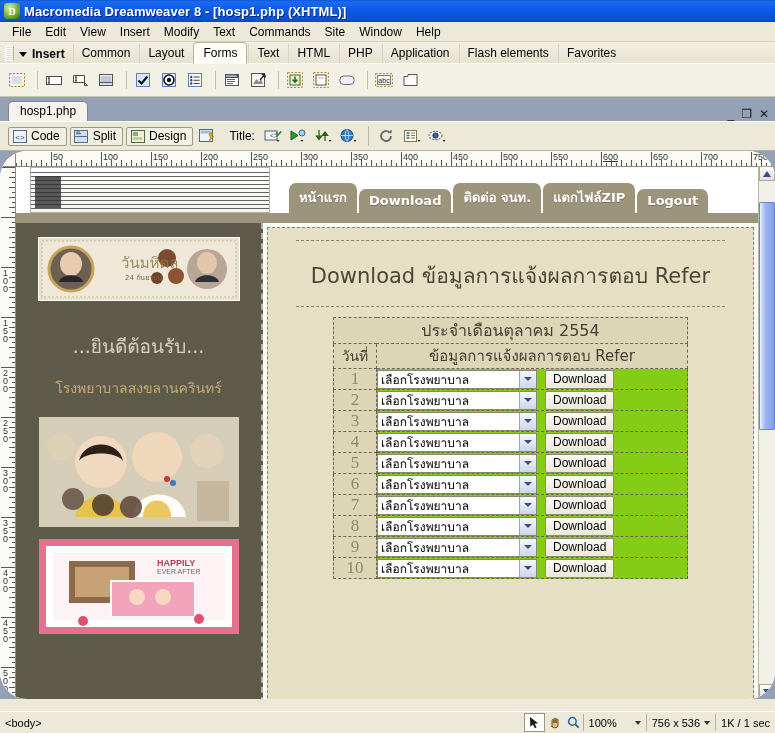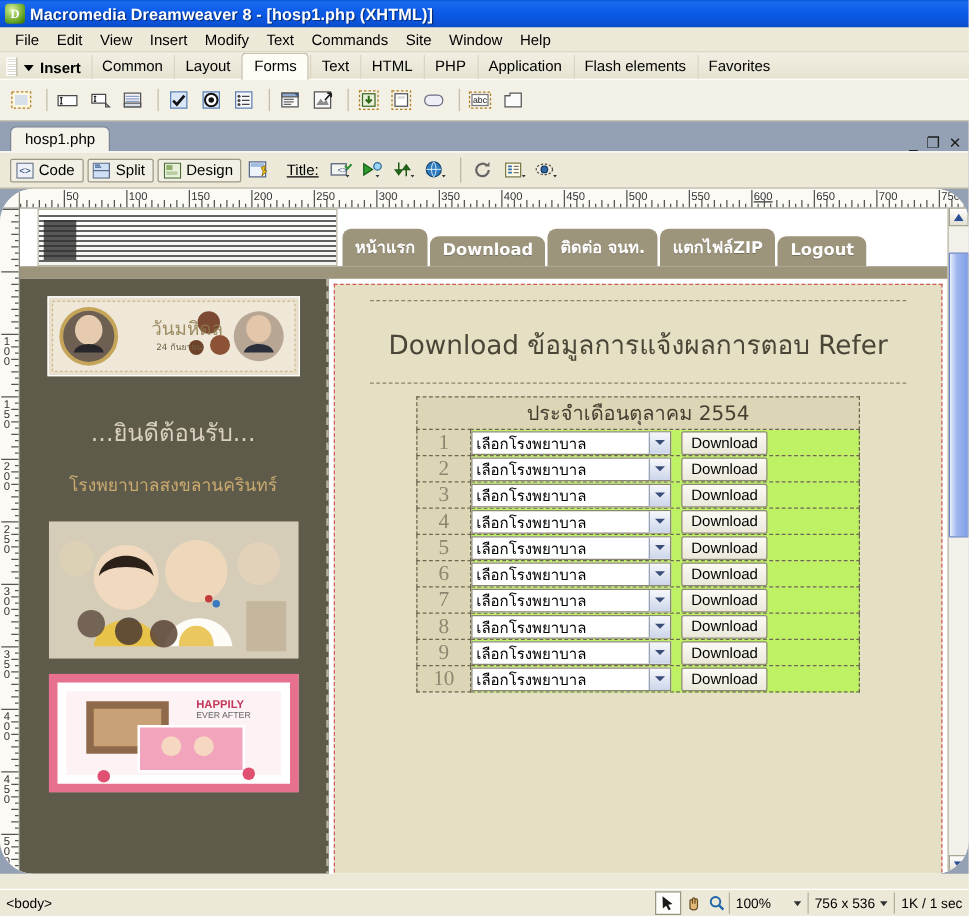--- a/index.html
+++ b/index.html
@@ -73,21 +73,21 @@
   .doctoolbar{
     height:28px;background:#ece9d8;border-top:1px solid #fff;border-bottom:1px solid #b5b1a0;
     display:flex;align-items:center;padding-left:8px;gap:3px;
   }
   .vbtn{
     display:flex;align-items:center;gap:4px;border:1px solid #9d9887;background:#f2f0e5;
     padding:2px 6px 2px 3px;border-radius:2px;font-size:12px;height:19px;box-sizing:border-box;
   }
   .vbtn .gl{width:15px;height:14px;display:flex;align-items:center;justify-content:center;}
   .tbl-sep{width:1px;height:20px;background:#bcb8a6;margin:0 5px;}
-  .title-label{font-size:12px;margin:0 5px 0 8px;text-decoration:underline;}
+  .title-label{font-size:12px;margin:0 5px 0 8px;}
   .title-input{
     width:152px;height:17px;border:1px solid #7a7a6a;background:#fff;font-size:12px;
     padding:0 3px;box-sizing:border-box;font-family:"Liberation Sans",sans-serif;
   }
   .tbi{width:21px;height:20px;display:flex;align-items:center;justify-content:center;margin-right:1px;}
 
   
   .worksp{position:relative;background:#fff;height:548px;overflow:hidden;border-radius:27px;}
   .hruler{position:absolute;left:0;top:0;height:15px;width:775px;
     background:#fbfaf5;border-bottom:1px solid #8d8d80;overflow:hidden;}
@@ -113,21 +113,21 @@
   
   .page{position:absolute;left:0;top:0;width:744px;height:533px;background:#fff;}
   .pg-top{display:flex;align-items:flex-end;height:46px;background:#fff;}
   .logoimg{width:238px;height:44px;margin-left:14px;border:1px solid #b9b5a3;
     background:linear-gradient(to bottom,#fefefe,#f4f4f0);position:relative;overflow:hidden;}
   .bldg{position:absolute;left:0;bottom:2px;width:100%;height:38px;
     background:
       repeating-linear-gradient(to bottom, rgba(40,40,40,.85) 0 1.5px, rgba(255,255,255,0) 1.5px 4px);
     opacity:.85;}
   .bldg2{position:absolute;left:4px;bottom:4px;width:26px;height:32px;background:#2f2f2f;opacity:.8;}
-  .navwrap{flex:1;display:flex;align-items:flex-end;height:30px;margin-left:4px;}
+  .navwrap{flex:1;display:flex;align-items:flex-end;height:30px;margin-left:19px;}
   .navtabs{display:flex;align-items:flex-end;gap:2px;background:transparent;}
   .navtab{
     background:#9d947c;color:#fff;font-size:13px;font-weight:bold;
     padding:4px 10px 5px;border-radius:7px 7px 0 0;white-space:nowrap;
     font-family:"DejaVu Sans","Liberation Sans",sans-serif;
     text-shadow:0 1px 0 rgba(0,0,0,.25);
   }
   .navbar-base{height:10px;background:#9d947c;}
   .pg-body{display:flex;height:auto;}
   .sidebar{
@@ -162,21 +162,21 @@
   .th-month{
     text-align:center;font-size:16px;color:#443f31;padding:5px 0 6px;
     font-family:"DejaVu Sans","Liberation Sans",sans-serif;background:#ddd6b6;
   }
   .th-day{width:42px;text-align:center;font-size:14px;color:#443f31;padding:4px 0;
     font-family:"DejaVu Sans","Liberation Sans",sans-serif;}
   .th-data{text-align:center;font-size:15px;color:#443f31;padding:4px 0;
     font-family:"DejaVu Sans","Liberation Sans",sans-serif;}
   .rownum{width:42px;text-align:center;font-size:17px;color:#8e8770;padding:4px 0;
     font-family:"Liberation Serif",serif;}
-  .rowcell{padding:3px 4px 3px 2px;background:#bef264;margin-left:19px;}
+  .rowcell{padding:3px 4px 3px 2px;background:#84cc16;margin-left:19px;}
   .rowflex{display:flex;align-items:center;gap:8px;}
   .fakeselect{
     width:160px;height:19px;border:1px solid #8b8674;background:#fff;font-size:12px;
     display:flex;align-items:center;box-sizing:border-box;
     font-family:"DejaVu Sans","Liberation Sans",sans-serif;color:#000;
   }
   .fakeselect .selval{flex:1;padding-left:3px;overflow:hidden;white-space:nowrap;}
   .fakeselect .arrow{
     width:16px;height:17px;background:linear-gradient(to bottom,#f6f7fb,#ccd6ea);
     border-left:1px solid #9aa2b5;display:flex;align-items:center;justify-content:center;
@@ -826,20 +826,24 @@
             <div class="content">
               <div class="cont-hr"></div>
               <div class="cont-title">Download ข้อมูลการแจ้งผลการตอบ Refer</div>
               <div class="cont-hr"></div>
 
               <table class="dtable">
                 <tbody id="tbody">
                   <tr>
                     <td colspan="2" class="th-month">ประจำเดือนตุลาคม 2554</td>
                   </tr>
+                  <tr>
+                    <td class="th-day">วันที่</td>
+                    <td class="th-data">ข้อมูลการแจ้งผลการตอบ Refer</td>
+                  </tr>
                 <tr>
                       <td class="rownum">1</td>
                       <td class="rowcell">
                         <div class="rowflex">
                           <div class="fakeselect">
                             <span class="selval">เลือกโรงพยาบาล</span>
                             <span class="arrow">
                               <i></i>
                             </span>
                           </div>

